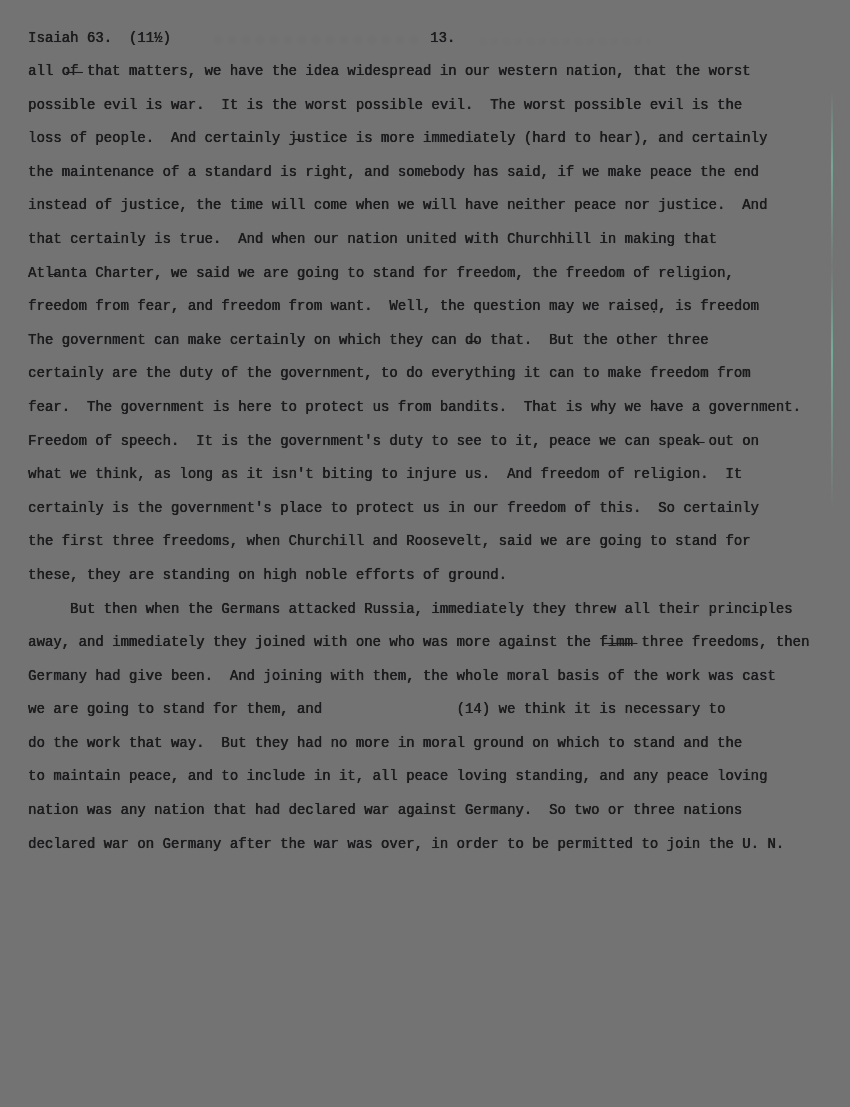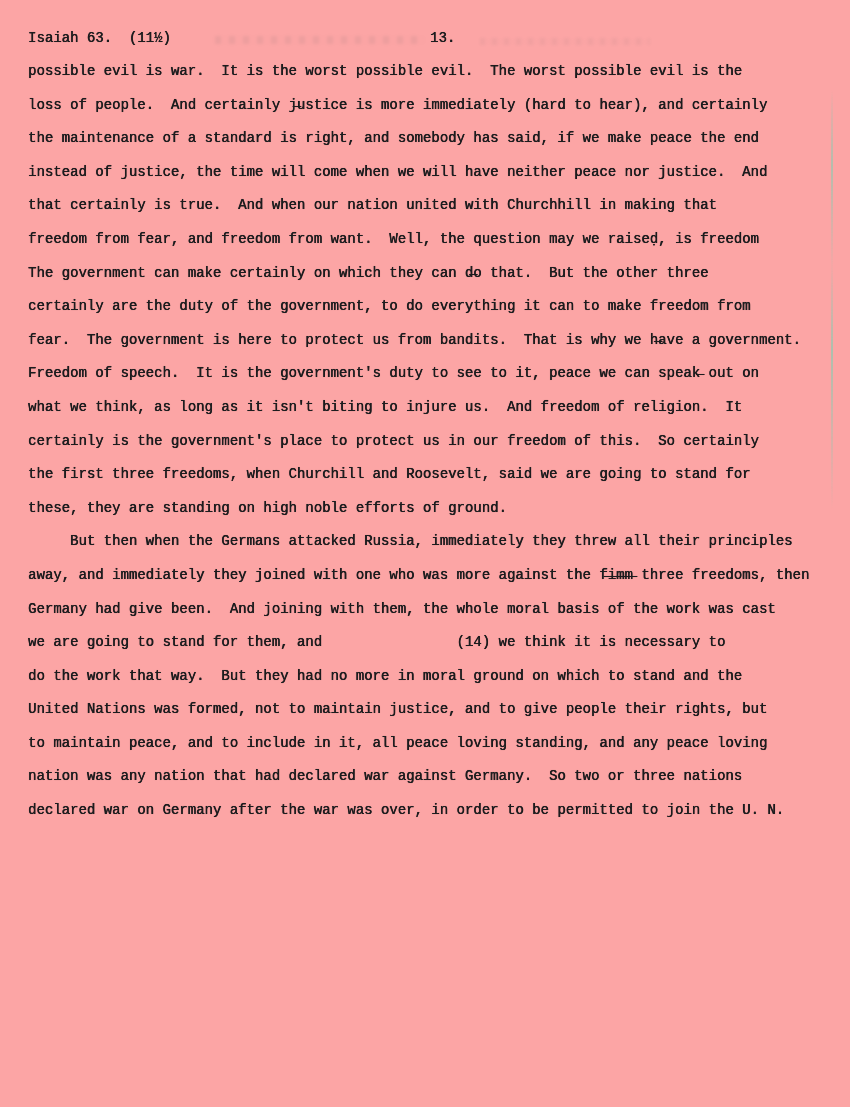--- a/index.html
+++ b/index.html
@@ -4,21 +4,21 @@
 <style>
   html, body {
     margin: 0;
     padding: 0;
     background: #ffffff;
   }
   .page {
     position: relative;
     width: 850px;
     height: 1107px;
-    background: #fca5a5;
+    background: #737373;
     overflow: hidden;
     font-family: "Liberation Mono", "DejaVu Sans Mono", monospace;
     color: #1c1c1e;
   }
   .ink {
     font-size: 14px;
     text-shadow: 0.35px 0 0 currentColor, 0 0 0.7px rgba(25,25,28,0.55);
   }
   .header-row {
     position: absolute;
@@ -84,42 +84,43 @@
   <div class="smudge-a"></div>
   <div class="smudge-b"></div>
 
   <div class="header-row ink">
     <span class="header-left">Isaiah 63.  (11½)</span>
     <span class="page-number">13.</span>
   </div>
 
   <div class="doc-body ink" id="doc-body">
       <div>
+        <div class="line">all o̶f̶ that matters, we have the idea widespread in our western nation, that the worst</div>
         <div class="line">possible evil is war.  It is the worst possible evil.  The worst possible evil is the</div>
         <div class="line">loss of people.  And certainly j̶ustice is more immediately (hard to hear), and certainly</div>
         <div class="line">the maintenance of a standard is right, and somebody has said, if we make peace the end</div>
         <div class="line">instead of justice, the time will come when we will have neither peace nor justice.  And</div>
         <div class="line">that certainly is true.  And when our nation united with Churchhill in making that</div>
+        <div class="line">Atl̶anta Charter, we said we are going to stand for freedom, the freedom of religion,</div>
         <div class="line">freedom from fear, and freedom from want.  Well, the question may we raiseḍ, is freedom</div>
         <div class="line">The government can make certainly on which they can d̶o that.  But the other three</div>
         <div class="line">certainly are the duty of the government, to do everything it can to make freedom from</div>
         <div class="line">fear.  The government is here to protect us from bandits.  That is why we h̶ave a government.</div>
         <div class="line">Freedom of speech.  It is the government's duty to see to it, peace we can speak̶ out on</div>
         <div class="line">what we think, as long as it isn't biting to injure us.  And freedom of religion.  It</div>
         <div class="line">certainly is the government's place to protect us in our freedom of this.  So certainly</div>
         <div class="line">the first three freedoms, when Churchill and Roosevelt, said we are going to stand for</div>
         <div class="line">these, they are standing on high noble efforts of ground.</div>
       </div>
       <div>
         <div class="line">     But then when the Germans attacked Russia, immediately they threw all their principles</div>
         <div class="line">away, and immediately they joined with one who was more against the f̶i̶m̶m̶ three freedoms, then</div>
         <div class="line">Germany had give been.  And joining with them, the whole moral basis of the work was cast</div>
         <div class="line">we are going to stand for them, and                (14) we think it is necessary to</div>
         <div class="line">do the work that way.  But they had no more in moral ground on which to stand and the</div>
-        <div class="line">United Nations was formed, not to maintain justice, and to give people their rights, but</div>
         <div class="line">to maintain peace, and to include in it, all peace loving standing, and any peace loving</div>
         <div class="line">nation was any nation that had declared war against Germany.  So two or three nations</div>
         <div class="line">declared war on Germany after the war was over, in order to be permitted to join the U. N.</div>
       </div>
     </div>
 
   <div class="edge-line"></div>
 
 </div>
 

